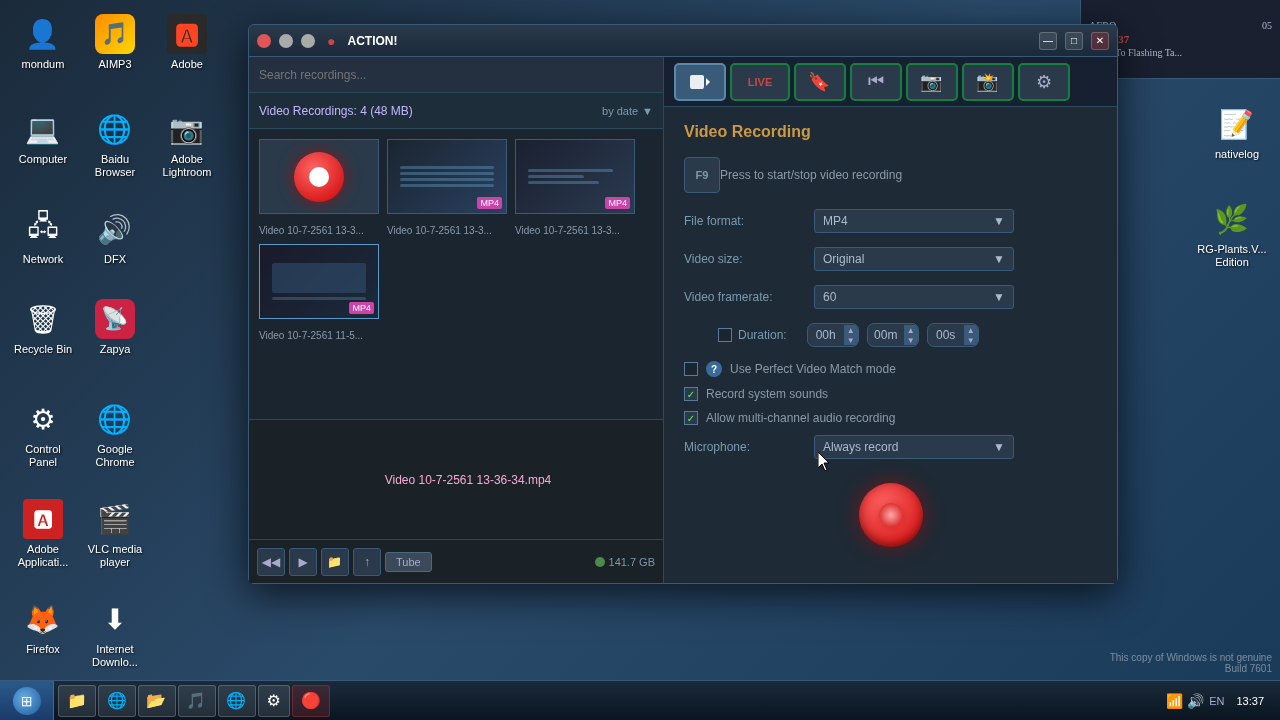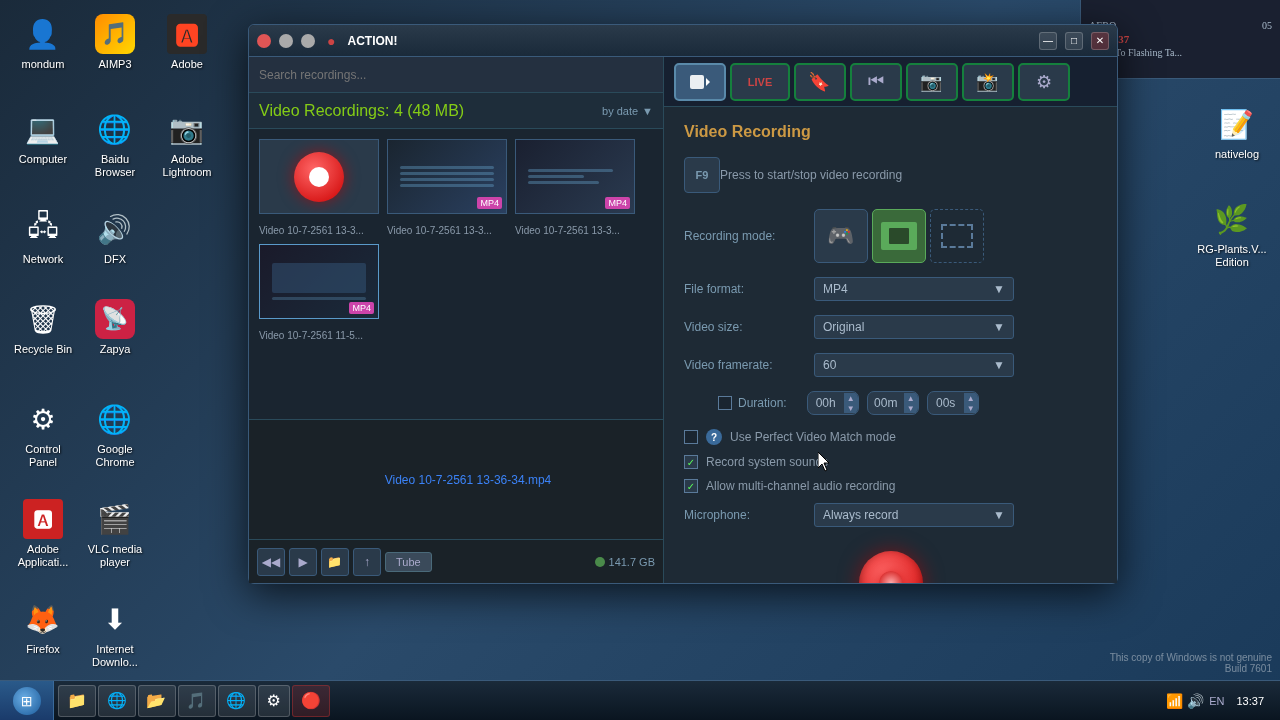--- a/index.html
+++ b/index.html
@@ -209,22 +209,22 @@
     .recordings-header {
       height: 36px;
       background: #1e2d3a;
       border-bottom: 1px solid #2a4a5a;
       display: flex;
       align-items: center;
       padding: 0 10px;
       justify-content: space-between;
     }
     .recordings-title {
-      color: #84cc16;
-      font-size: 16px;
+      color: #c4b5fd;
+      font-size: 12px;
     }
     .sort-control {
       display: flex;
       align-items: center;
       gap: 4px;
       color: #7a9ab0;
       font-size: 11px;
       cursor: pointer;
     }
 
@@ -338,21 +338,21 @@
       background: rgba(255,255,255,0.1);
       border-radius: 50%;
       display: flex;
       align-items: center;
       justify-content: center;
       cursor: pointer;
       font-size: 18px;
       color: #aac;
     }
     .timer-filename {
-      color: #3b82f6;
+      color: #f9a8d4;
       font-size: 12px;
       margin-left: 24px;
     }
 
     
     .bottom-controls {
       height: 44px;
       background: #1a2228;
       border-top: 1px solid #2a4a5a;
       display: flex;
@@ -841,34 +841,20 @@
         </div>
 
         <div class="right-content">
           <div class="section-title">Video Recording</div>
 
           <div class="hotkey-row">
             <div class="hotkey-badge">F9</div>
             <span class="hotkey-desc">Press to start/stop video recording</span>
           </div>
 
-          <div class="settings-row">
-            <span class="settings-label">Recording mode:</span>
-            <div class="mode-buttons">
-              <div class="mode-btn" style="font-size:22px;">🎮</div>
-              <div class="mode-btn active">
-                <div style="width:36px;height:28px;background:#5aaa5a;border-radius:2px;display:flex;align-items:center;justify-content:center;">
-                  <div style="width:20px;height:16px;background:#2a4a2a;border-radius:1px;"></div>
-                </div>
-              </div>
-              <div class="mode-btn outlined">
-                <div style="width:32px;height:24px;border:2px dashed #5a7a9a;"></div>
-              </div>
-            </div>
-          </div>
 
           <div class="settings-row">
             <span class="settings-label">File format:</span>
             <div class="settings-select">
               <span>MP4</span>
               <span>▼</span>
             </div>
           </div>
 
           <div class="settings-row">

